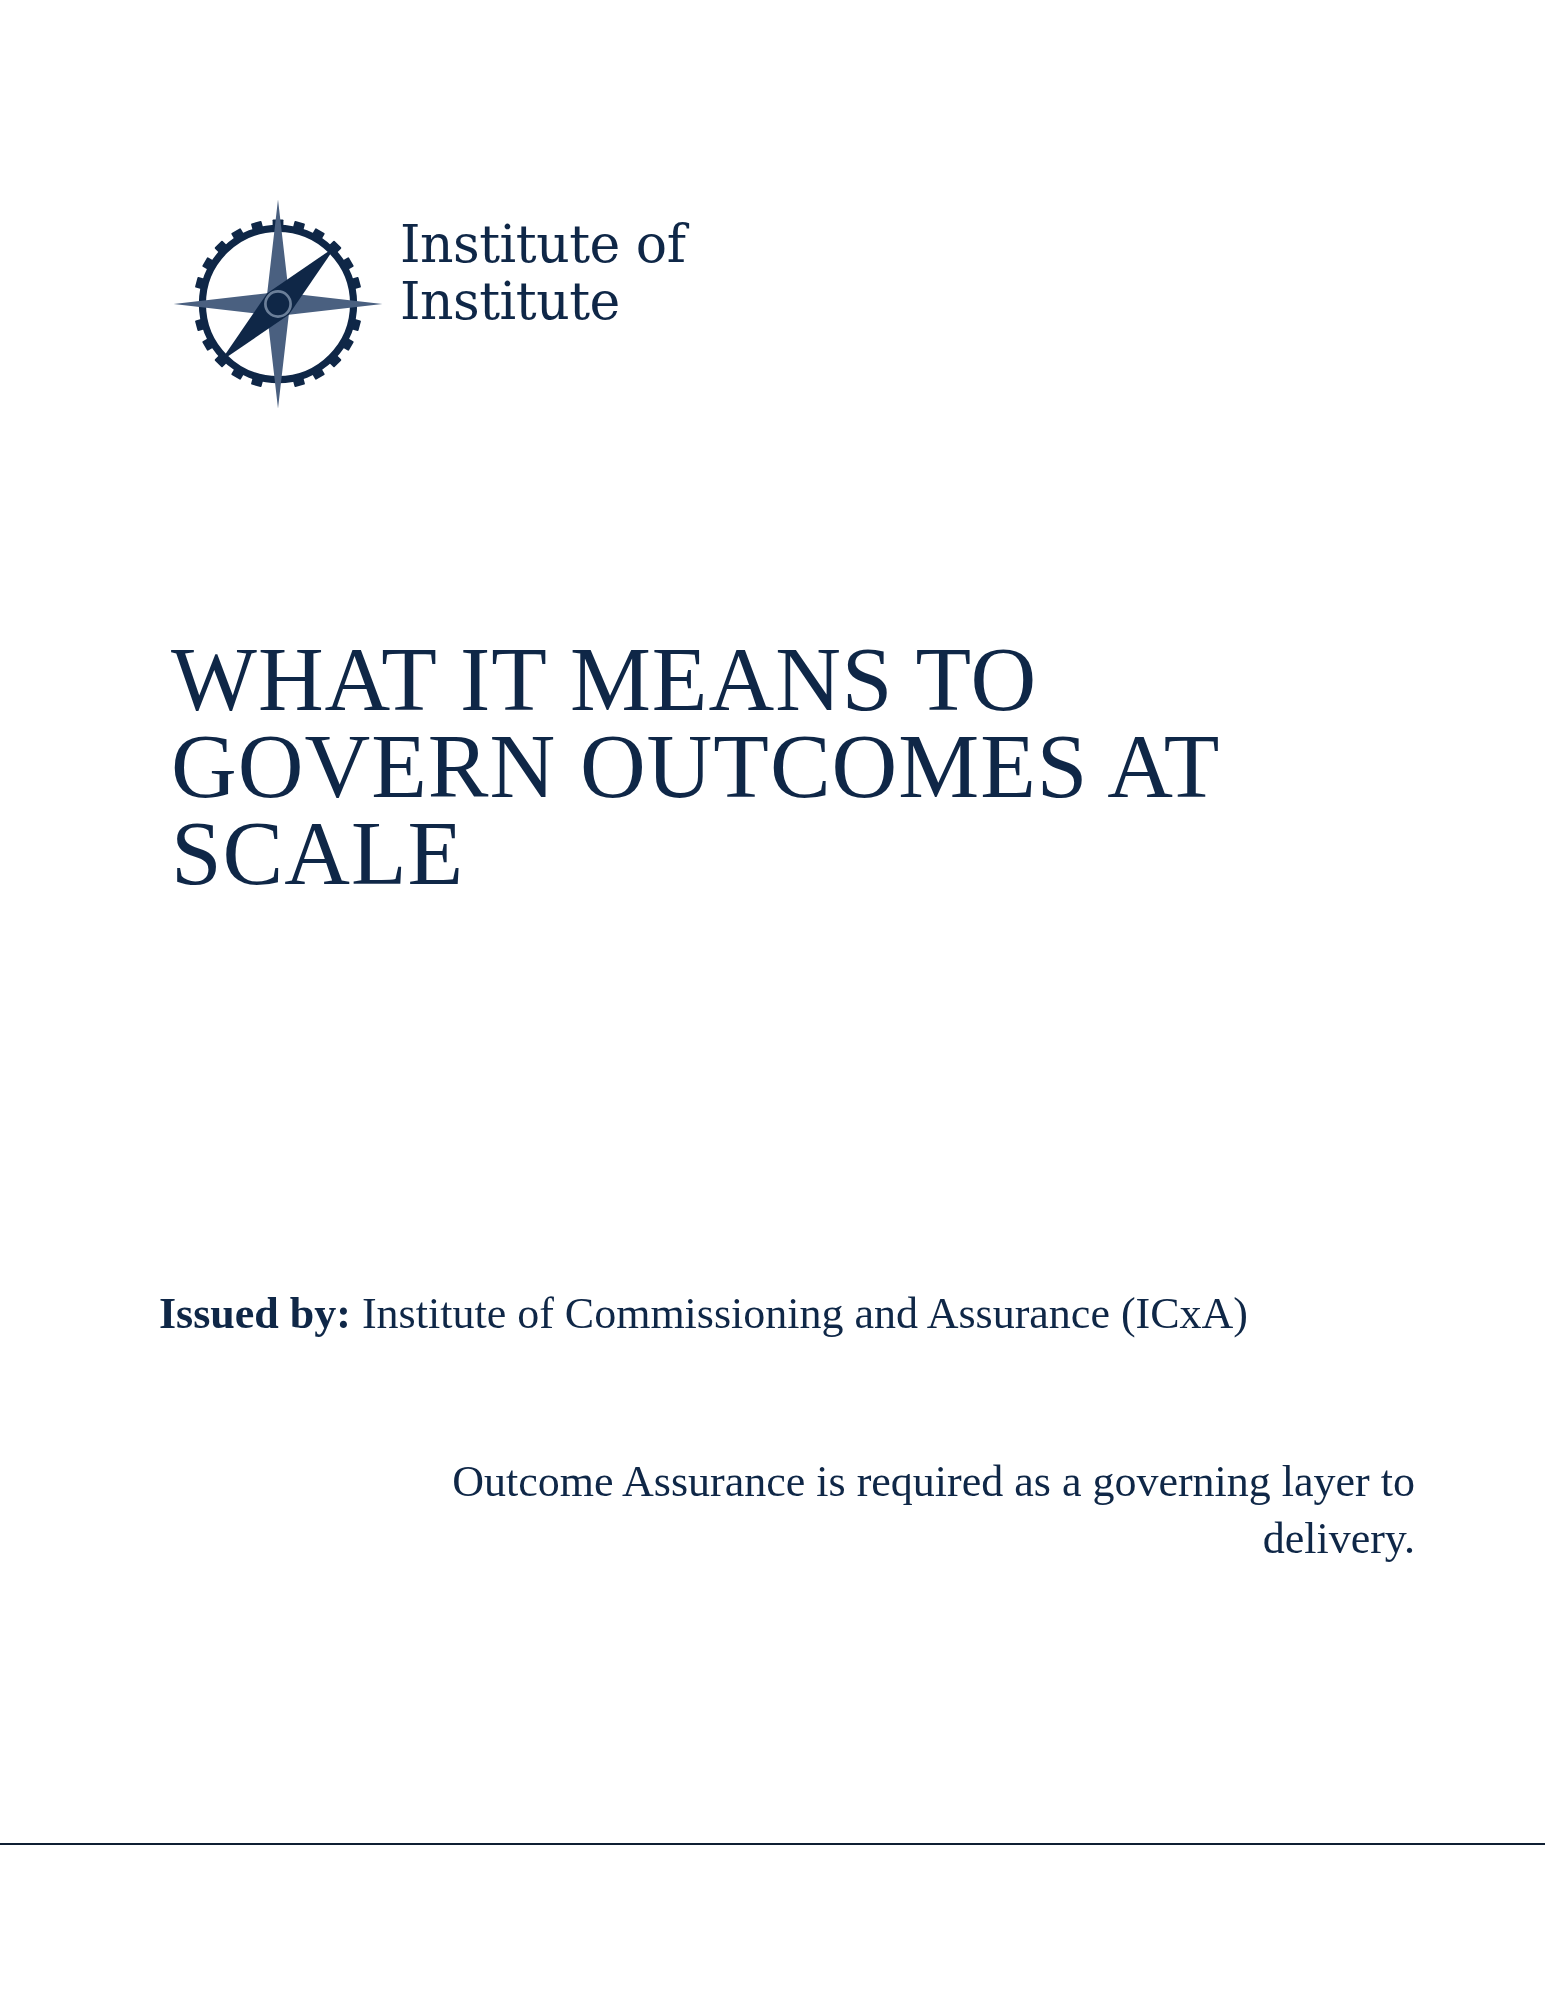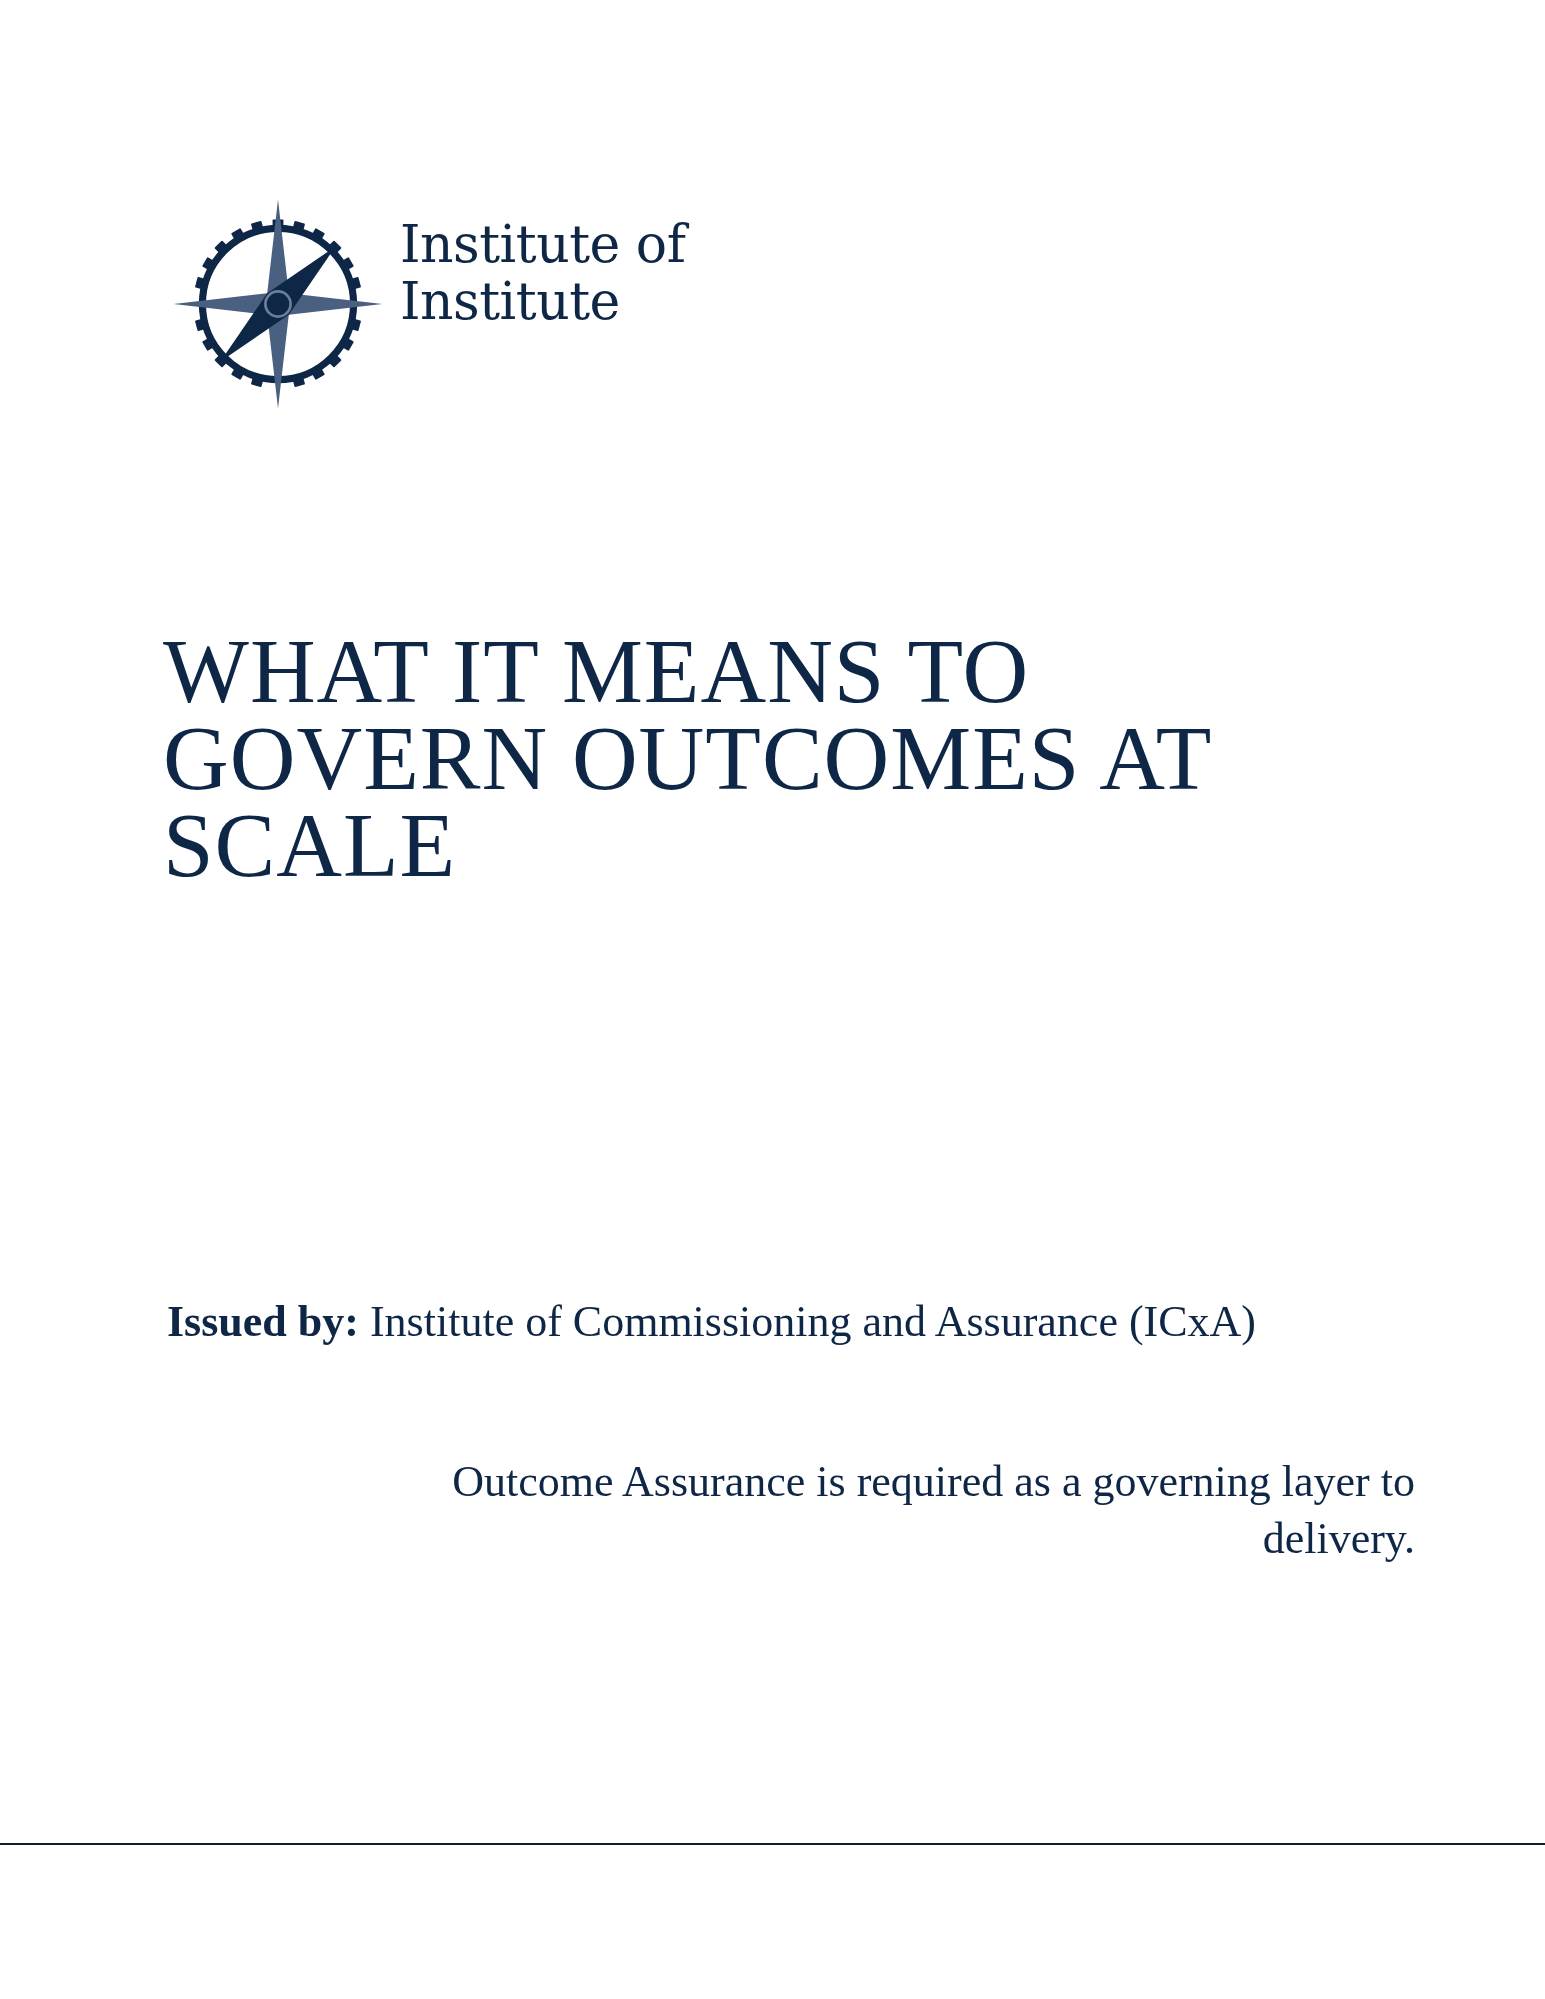--- a/index.html
+++ b/index.html
@@ -38,40 +38,40 @@
       letter-spacing: -0.5px;
       white-space: nowrap;
     }
     .logo-text div { display: block; }
 
     .title {
       position: absolute;
       left: 155px;
       top: 620px;
       width: 1250px;
-      margin: 8px;
+      margin: 16px;
       font-family: "Liberation Serif", serif;
       font-weight: normal;
       font-size: 91px;
       line-height: 87px;
       color: #0f2747;
       letter-spacing: 1px;
     }
     .title span { display: block; }
 
     .issued {
       position: absolute;
       left: 155px;
       top: 1284px;
       width: 1260px;
       font-family: "Liberation Serif", serif;
       font-size: 44px;
       line-height: 52px;
       color: #0f2747;
-      margin: 12px;
+      margin: 4px;
     }
     .issued .label { font-weight: bold; }
 
     .summary {
       position: absolute;
       left: 155px;
       top: 1453px;
       width: 1260px;
       font-family: "Liberation Serif", serif;
       font-size: 44px;

